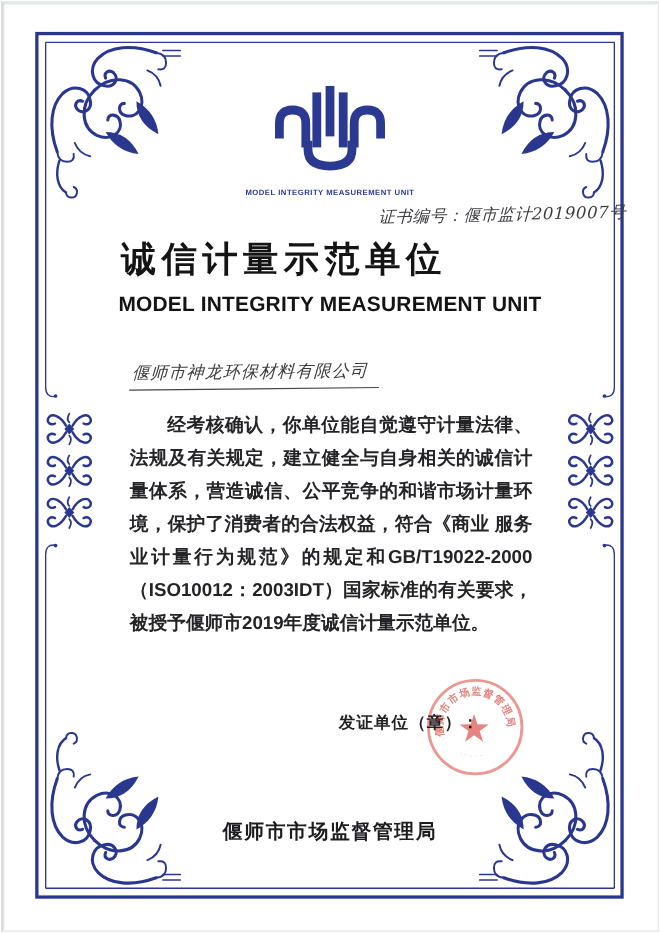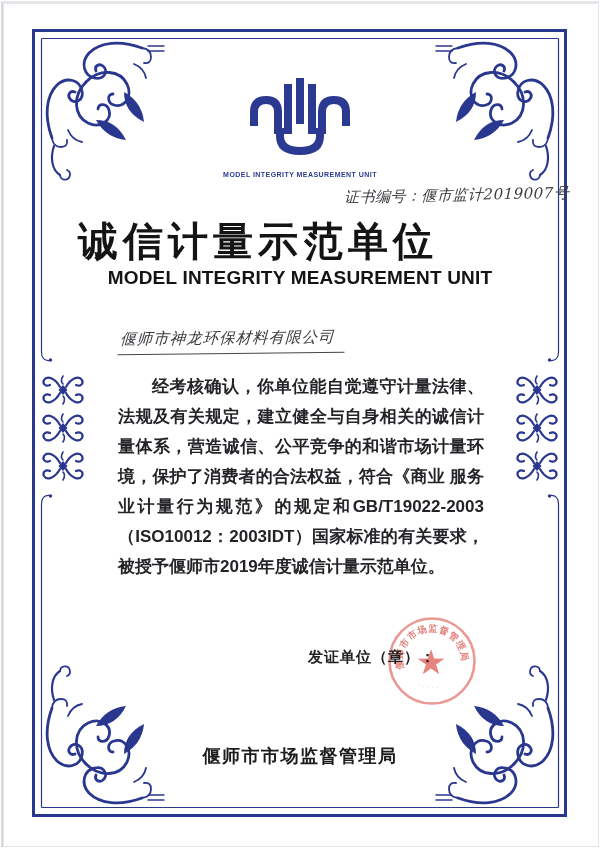--- a/index.html
+++ b/index.html
@@ -24,21 +24,21 @@
     font-family:"DejaVu Serif",serif;font-style:italic;color:#3b3b40;
   }
   .cert-no{
     position:absolute;left:344px;top:186px;font-size:15px;letter-spacing:.5px;
     transform:rotate(-1.2deg) skewX(-3deg);white-space:nowrap;
   }
   
   .title{
     position:absolute;left:0;top:214px;width:516px;margin:0;text-align:center;
     font-family:"Liberation Serif","DejaVu Serif",serif;font-weight:700;
-    font-size:40px;letter-spacing:5px;color:#141414;white-space:nowrap;
+    font-size:32px;letter-spacing:5px;color:#141414;white-space:nowrap;
   }
   .subtitle{
     position:absolute;left:0;top:267px;width:600px;text-align:center;
     font-size:19px;font-weight:700;letter-spacing:0.2px;color:#141414;white-space:nowrap;
   }
   
   .recipient{
     position:absolute;left:118px;top:328px;min-width:186px;
     font-size:15.5px;letter-spacing:1px;padding:0 10px 4px 2px;
     border-bottom:1.5px solid #45454a;transform:rotate(-0.6deg) skewX(-3deg);
@@ -145,21 +145,21 @@
 
   <div class="cert-no handwriting">
     <span>证书编号：</span><span>偃市监计2019007号</span>
   </div>
 
   <h1 class="title">诚信计量示范单位</h1>
   <div class="subtitle">MODEL INTEGRITY MEASUREMENT UNIT</div>
 
   <div class="recipient handwriting">偃师市神龙环保材料有限公司</div>
 
-  <p class="body-text">经考核确认，你单位能自觉遵守计量法律、法规及有关规定，建立健全与自身相关的诚信计量体系，营造诚信、公平竞争的和谐市场计量环境，保护了消费者的合法权益，符合《商业 服务业计量行为规范》的规定和GB/T19022-2003（ISO10012：2003IDT）国家标准的有关要求，被授予偃师市2019年度诚信计量示范单位。</p>
+  <p class="body-text">经考核确认，你单位能自觉遵守计量法律、法规及有关规定，建立健全与自身相关的诚信计量体系，营造诚信、公平竞争的和谐市场计量环境，保护了消费者的合法权益，符合《商业 服务业计量行为规范》的规定和GB/T19022-2000（ISO10012：2003IDT）国家标准的有关要求，被授予偃师市2019年度诚信计量示范单位。</p>
 
   <div class="issuer">发证单位（章）：</div>
 
   <svg class="seal" width="100" height="100" viewBox="0 0 100 100">
     <circle cx="50" cy="50" r="42.5" fill="none" stroke="#e4837c" stroke-width="2.6" opacity="0.9"></circle>
     <polygon opacity="0.78" fill="#dd534b" points="49,38 52.1,47.5 62.3,47.7 54.1,53.6 57.2,63.3 49,57.4 40.8,63.3 43.9,53.6 35.7,47.7 45.9,47.5"></polygon>
     <defs>
       <path id="sealArc" d="M22.3,60.1 A29.5,29.5 0 1 1 77.7,60.1" fill="none"></path>
       <path id="sealBottom" d="M30,72 Q50,84 70,72" fill="none"></path>
     </defs>

